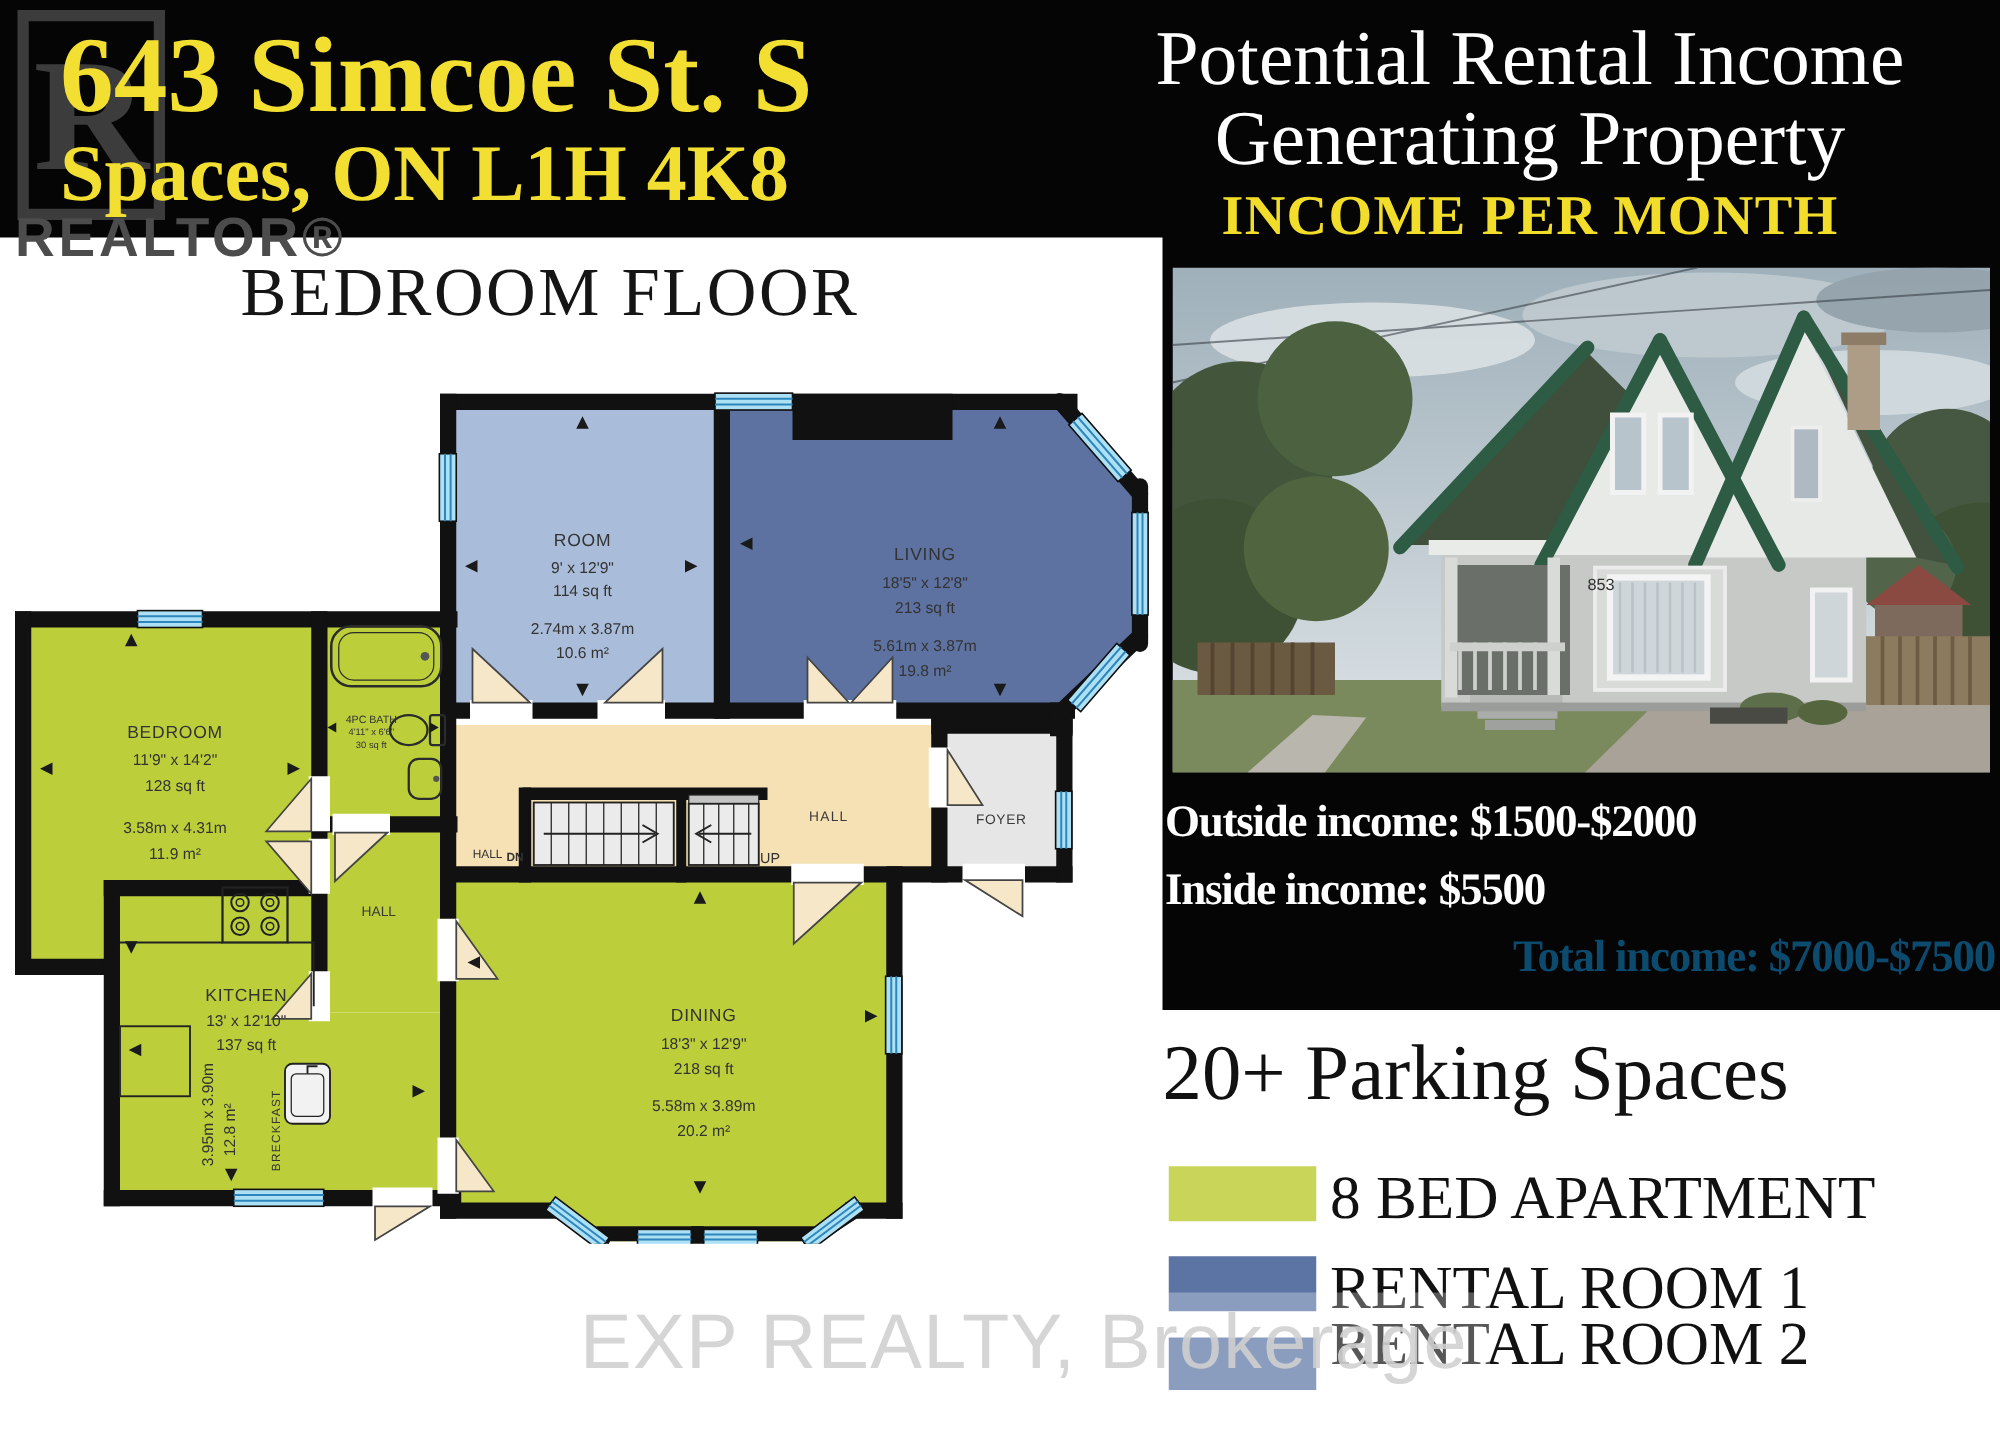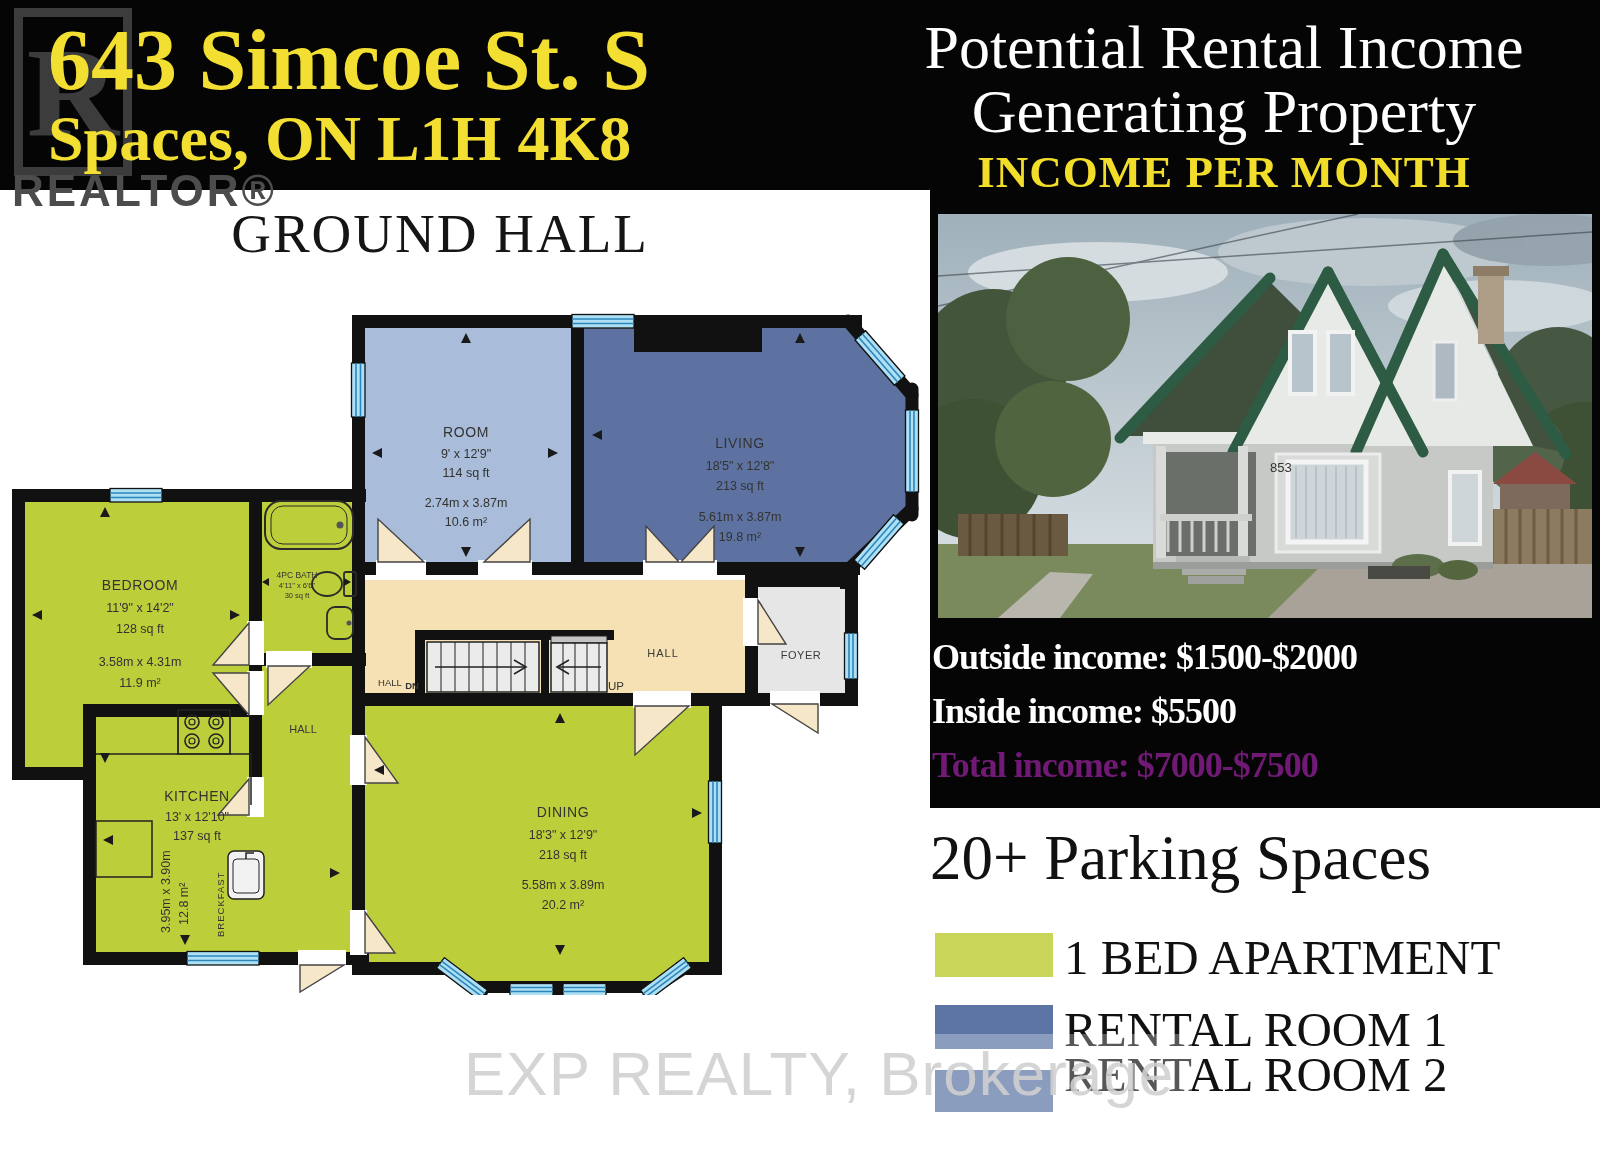--- a/index.html
+++ b/index.html
@@ -28,21 +28,21 @@
                color:#ffffff;font-size:62px;z-index:4;white-space:nowrap;}
   .pt1{top:12px;} .pt2{top:76px;}
   .panel-sub{left:878px;top:146px;width:692px;text-align:center;font-family:"Liberation Serif",serif;
              font-weight:bold;color:#f2de2a;font-size:45px;z-index:4;letter-spacing:1px;}
 
   .photo{left:938px;top:214px;width:654px;height:404px;z-index:4;}
 
   .income{left:932px;width:664px;font-family:Liberation Serif, serif;font-weight:800;
           font-size:36px;color:#ffffff;z-index:4;letter-spacing:-1px;white-space:nowrap;}
   .inc1{top:636px;} .inc2{top:690px;}
-  .inc-total{top:744px;color:#701a75;}
+  .inc-total{top:744px;color:#0c4a6e;text-align:right;}
 
   
   .parking{left:930px;top:822px;font-family:"Liberation Serif",serif;font-size:63px;color:#111;
            white-space:nowrap;z-index:4;}
   .legend-swatch{width:118px;height:44px;z-index:4;}
   .legend-label{left:1064px;font-family:"Liberation Serif",serif;font-size:49px;color:#111;
                 white-space:nowrap;z-index:4;}
   .ls1{left:935px;top:933px;} .ll1{top:929px;}
   .ls2{left:935px;top:1005px;} .ll2{top:1001px;}
   .ls3{left:935px;top:1070px;height:42px;} .ll3{top:1046px;}
@@ -173,29 +173,29 @@
   </g>
 </svg>
 
 <div class="abs income inc1">Outside income: $1500-$2000</div>
 <div class="abs income inc2">Inside income: $5500</div>
 <div class="abs income inc-total">Total income: $7000-$7500</div>
 
 <div class="abs parking">20+ Parking Spaces</div>
 
 <div class="abs legend-swatch ls1" style="background: rgb(201, 213, 88);"></div>
-<div class="abs legend-label ll1">1 BED APARTMENT</div>
+<div class="abs legend-label ll1">8 BED APARTMENT</div>
 <div class="abs legend-swatch ls2" style="background: rgb(91, 116, 163);"></div>
 <div class="abs legend-label ll2">RENTAL ROOM 1</div>
 <div class="abs legend-swatch ls3" style="background: rgb(91, 116, 163);"></div>
 <div class="abs legend-label ll3">RENTAL ROOM 2</div>
 
 <div class="abs watermark">EXP REALTY, Brokerage</div>
 
-<div class="abs ground-title">GROUND HALL</div>
+<div class="abs ground-title">BEDROOM FLOOR</div>
 
 <svg class="abs plan" viewBox="0 0 920 710">
 
   <g>
     <rect x="358" y="36" width="220" height="248" fill="#a9bcd9"></rect>
     <polygon points="578,36 848,36 912,107 912,227 846,286 578,286" fill="#5d72a0"></polygon>
     <rect x="358" y="295" width="394" height="120" fill="#f5e1b3"></rect>
     <rect x="752" y="295" width="100" height="120" fill="#e6e6e6"></rect>
     <polygon points="18,210 256,210 256,425 90,425 90,488 18,488" fill="#bccf3a"></polygon>
     <rect x="256" y="210" width="104" height="165" fill="#bccf3a"></rect>

